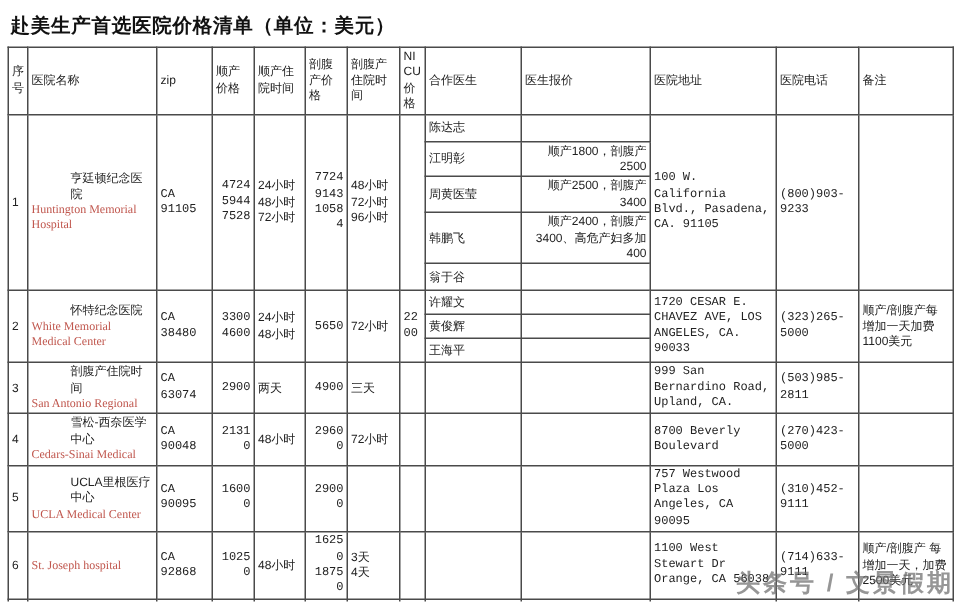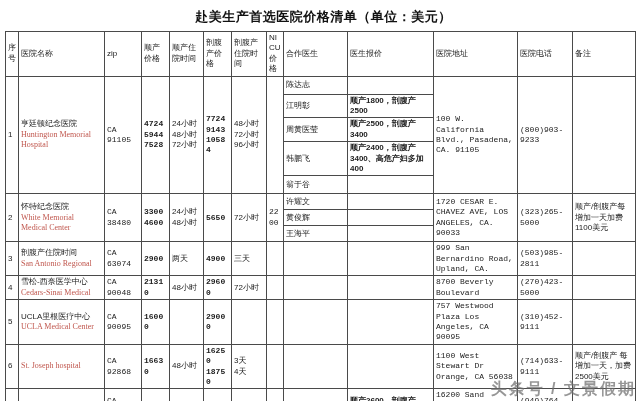--- a/index.html
+++ b/index.html
@@ -2,39 +2,39 @@
 <html><head>
 <meta charset="utf-8">
 <style>
   html,body{margin:0;padding:0;}
   body{
     width:640px;height:401px;background:#ffffff;position:relative;overflow:hidden;
     font-family:"Liberation Sans","DejaVu Sans",sans-serif;color:#222;
   }
   .title{
     font-size:13px;font-weight:bold;color:#111;
-    padding:8px 0 5px 7px;letter-spacing:0.5px;text-align:center;
+    padding:8px 0 5px 7px;letter-spacing:0.5px;
   }
   table{
     border-collapse:collapse;table-layout:fixed;
     margin-left:5px;width:630px;
   }
   th,td{
     border:1px solid #4a4a4a;
     font-size:8px;line-height:1.3;
     padding:1px 2px;vertical-align:middle;text-align:left;
     overflow:hidden;word-break:break-word;
   }
   thead tr{height:28px;}
   th{font-weight:normal;color:#222;}
   
   .mono{font-family:"Liberation Mono","DejaVu Sans Mono",monospace;font-size:8px;}
-  .bold{font-weight:bold;}
+  .bold{font-weight:normal;text-align:right;}
   .en{color:#c0574e;font-family:Liberation Serif, serif;}
-  .cn{color:#222;}
+  .cn{color:#222;margin-left:26px;}
   
   tr.hosp-0{height:18px;}
   tr.hosp-1{height:16px;}
   tr.hosp-2{height:26px;}
   tr.hosp-3{height:22px;}
   tr.hosp-4{height:20px;}
   tr.hosp-5{height:24px;}
   tr.hosp-6{height:16px;}
   .watermark{
     position:absolute;right:4px;bottom:1px;
@@ -242,21 +242,21 @@
         <td class="mono">(310)452-9111</td>
         <td></td>
       </tr>
       <tr class="hosp-5">
         <td>6</td>
         <td>
           <div class="en">St. Joseph hospital</div>
         </td>
         <td class="mono">CA 92868</td>
         <td class="mono bold">
-          <div>16630</div>
+          <div>10250</div>
         </td>
         <td>
           <div>48小时</div>
         </td>
         <td class="mono bold">
           <div>16250</div>
           <div>18750</div>
         </td>
         <td>
           <div>3天</div>

